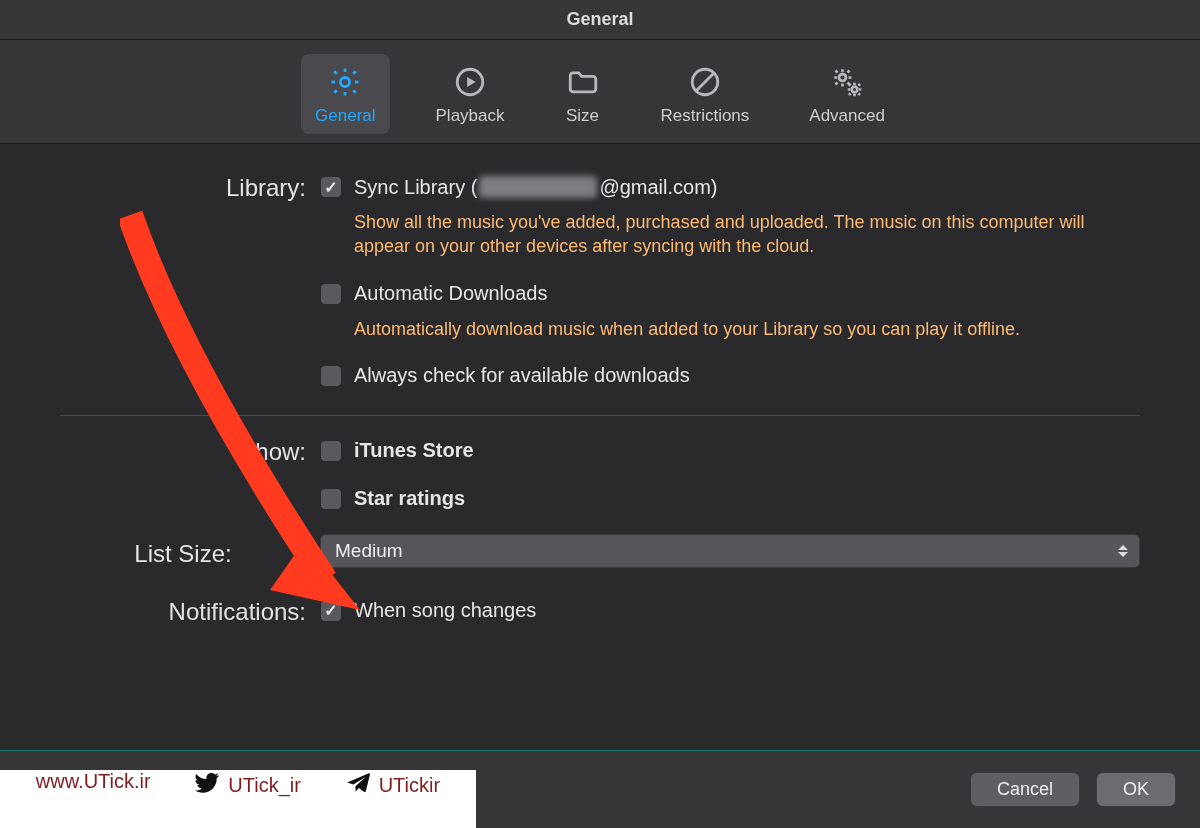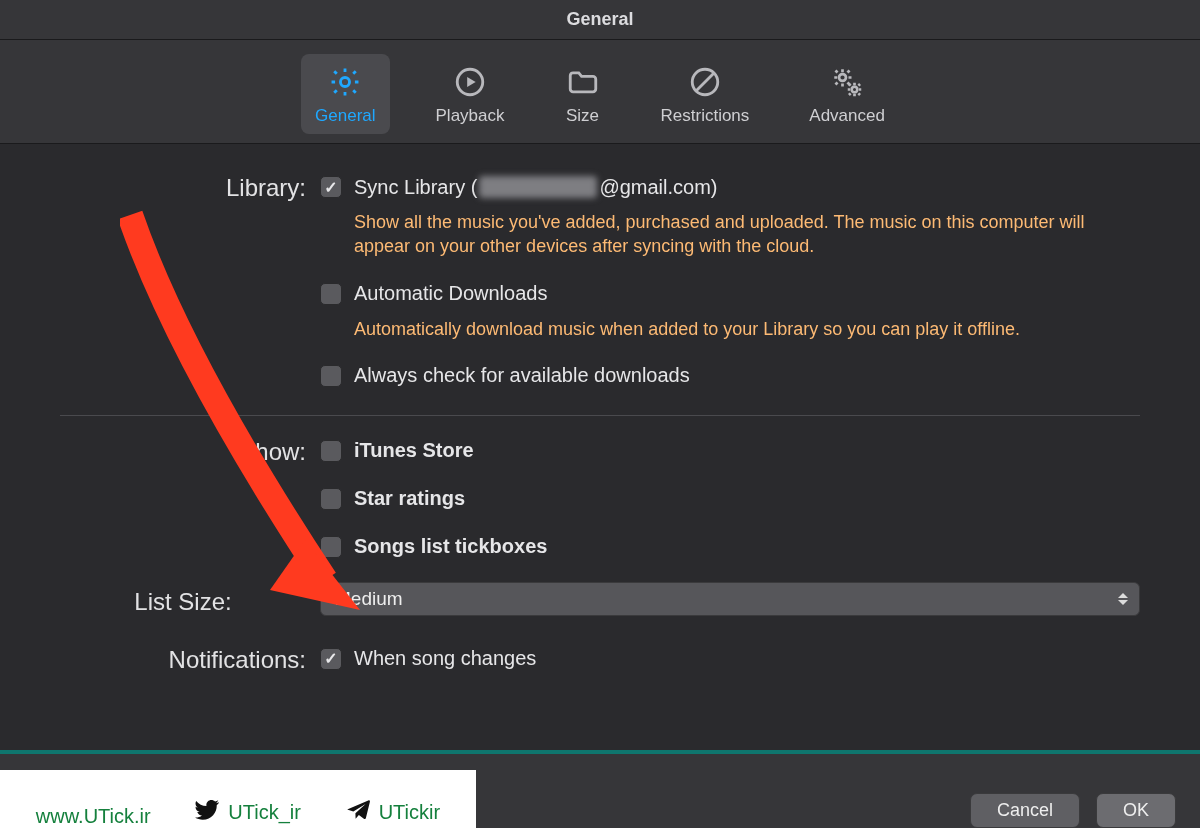--- a/index.html
+++ b/index.html
@@ -166,23 +166,23 @@
     border-left: 5px solid transparent;
     border-right: 5px solid transparent;
   }
   .select .caret::before { border-bottom: 5px solid #ddd; margin-bottom: 2px; }
   .select .caret::after  { border-top: 5px solid #ddd; }
 
   
   .footer {
     height: 78px;
     background: #363639;
-    border-top: 4px solid #0f766e;
-    display: flex;
-    align-items: flex-end;
+    border-top: 1px solid #0f766e;
+    display: flex;
+    align-items: center;
     padding: 0 24px;
     margin-top: 40px;
   }
   .help {
     width: 28px; height: 28px;
     border-radius: 50%;
     background: #5a5a5e;
     color: #ddd;
     display: flex; align-items: center; justify-content: center;
     font-size: 18px;
@@ -208,23 +208,23 @@
     pointer-events: none;
   }
 
   
   .watermark {
     position: absolute;
     left: 0; bottom: 0;
     width: 476px; height: 58px;
     background: #ffffff;
     display: flex;
-    align-items: flex-end;
+    align-items: flex-start;
     justify-content: space-around;
-    color: #15803d;
+    color: #7f1d1d;
     font-size: 20px;
     padding: 0 14px;
   }
   .wm-item { display: flex; align-items: center; gap: 8px; font-weight: 500; }
   .wm-item svg { width: 26px; height: 26px; }
 </style>
 </head>
 <body>
 
 <div class="window">
@@ -313,24 +313,20 @@
     <div class="row">
       <div class="left">Show:</div>
       <div class="right" style="gap:14px;font-weight:bold;">
         <div class="ck-line">
           <div class="checkbox"></div>
           <span class="ck-label">iTunes Store</span>
         </div>
         <div class="ck-line">
           <div class="checkbox"></div>
           <span class="ck-label">Star ratings</span>
-        </div>
-        <div class="ck-line">
-          <div class="checkbox"></div>
-          <span class="ck-label">Songs list tickboxes</span>
         </div>
       </div>
     </div>
 
     <div class="row" style="margin-top:18px;">
       <div class="left" style="padding-top:6px;text-align:center;">List Size:</div>
       <div class="right">
         <div class="select">
           <span>Medium</span>
           <span class="caret"></span>

